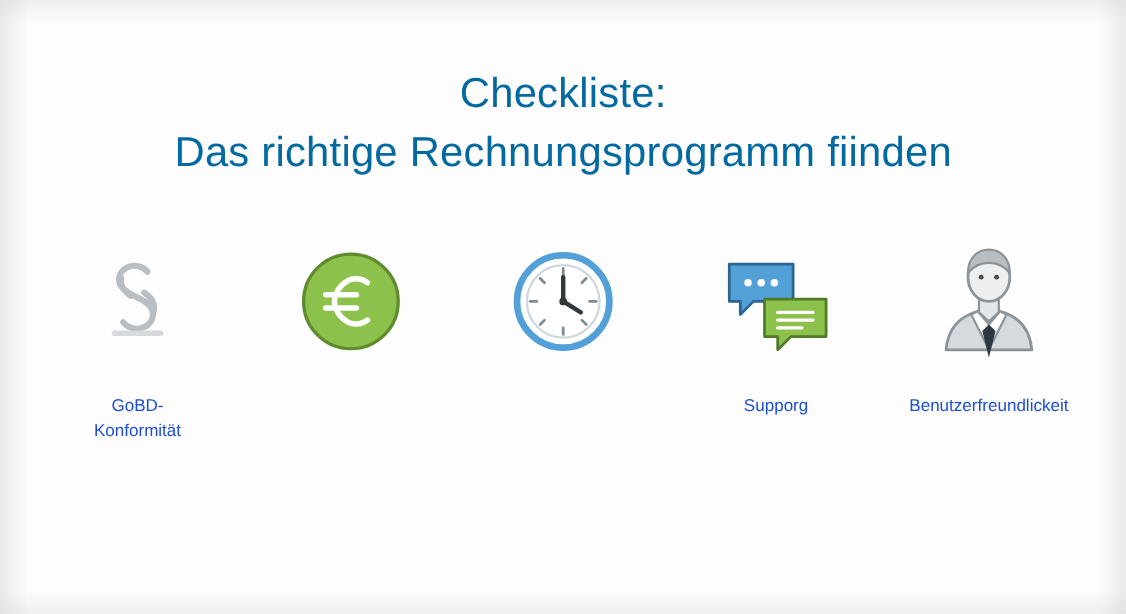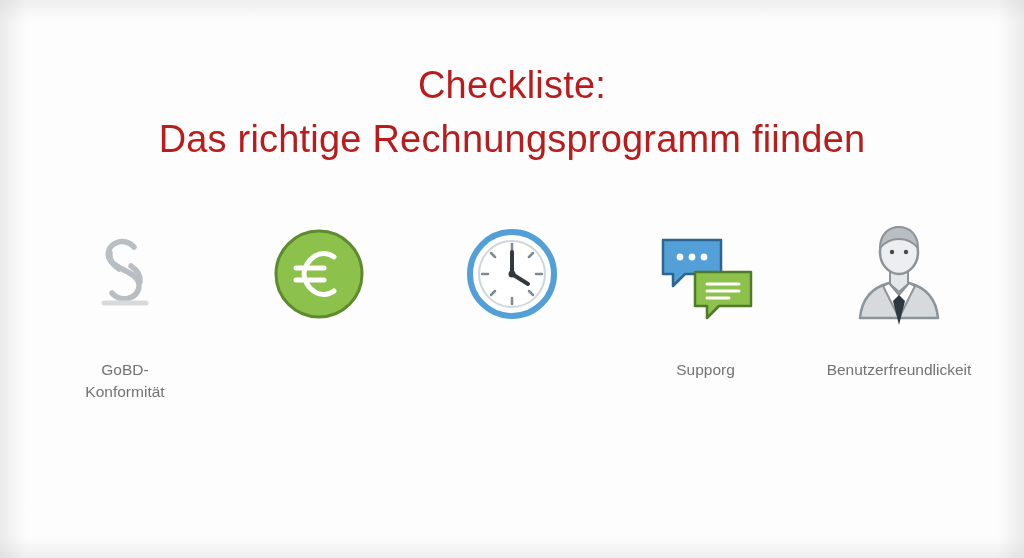--- a/index.html
+++ b/index.html
@@ -38,21 +38,21 @@
     top: 62px;
     left: 0;
     width: 100%;
     text-align: center;
   }
   .title-line {
     font-size: 38px;
     font-weight: 400;
     line-height: 46px;
     letter-spacing: 0.2px;
-    color: #b91c1c;
+    color: #0369a1;
   }
   .title-line.second {
     margin-top: 8px;
   }
 
   .items {
     position: absolute;
     top: 215px;
     left: 50px;
     width: 924px;
@@ -71,21 +71,21 @@
     width: 118px;
     display: flex;
     align-items: center;
     justify-content: center;
   }
   .item-label {
     margin-top: 26px;
     font-size: 15.5px;
     line-height: 22px;
     text-align: center;
-    color: #737373;
+    color: #1d4ed8;
     max-width: 140px;
   }
   .lbl-narrow { max-width: 95px; }
   .lbl-wide { max-width: 185px; }
   svg { display: block; overflow: visible; }
 </style>
 </head>
 <body>
 
 <div class="canvas">

